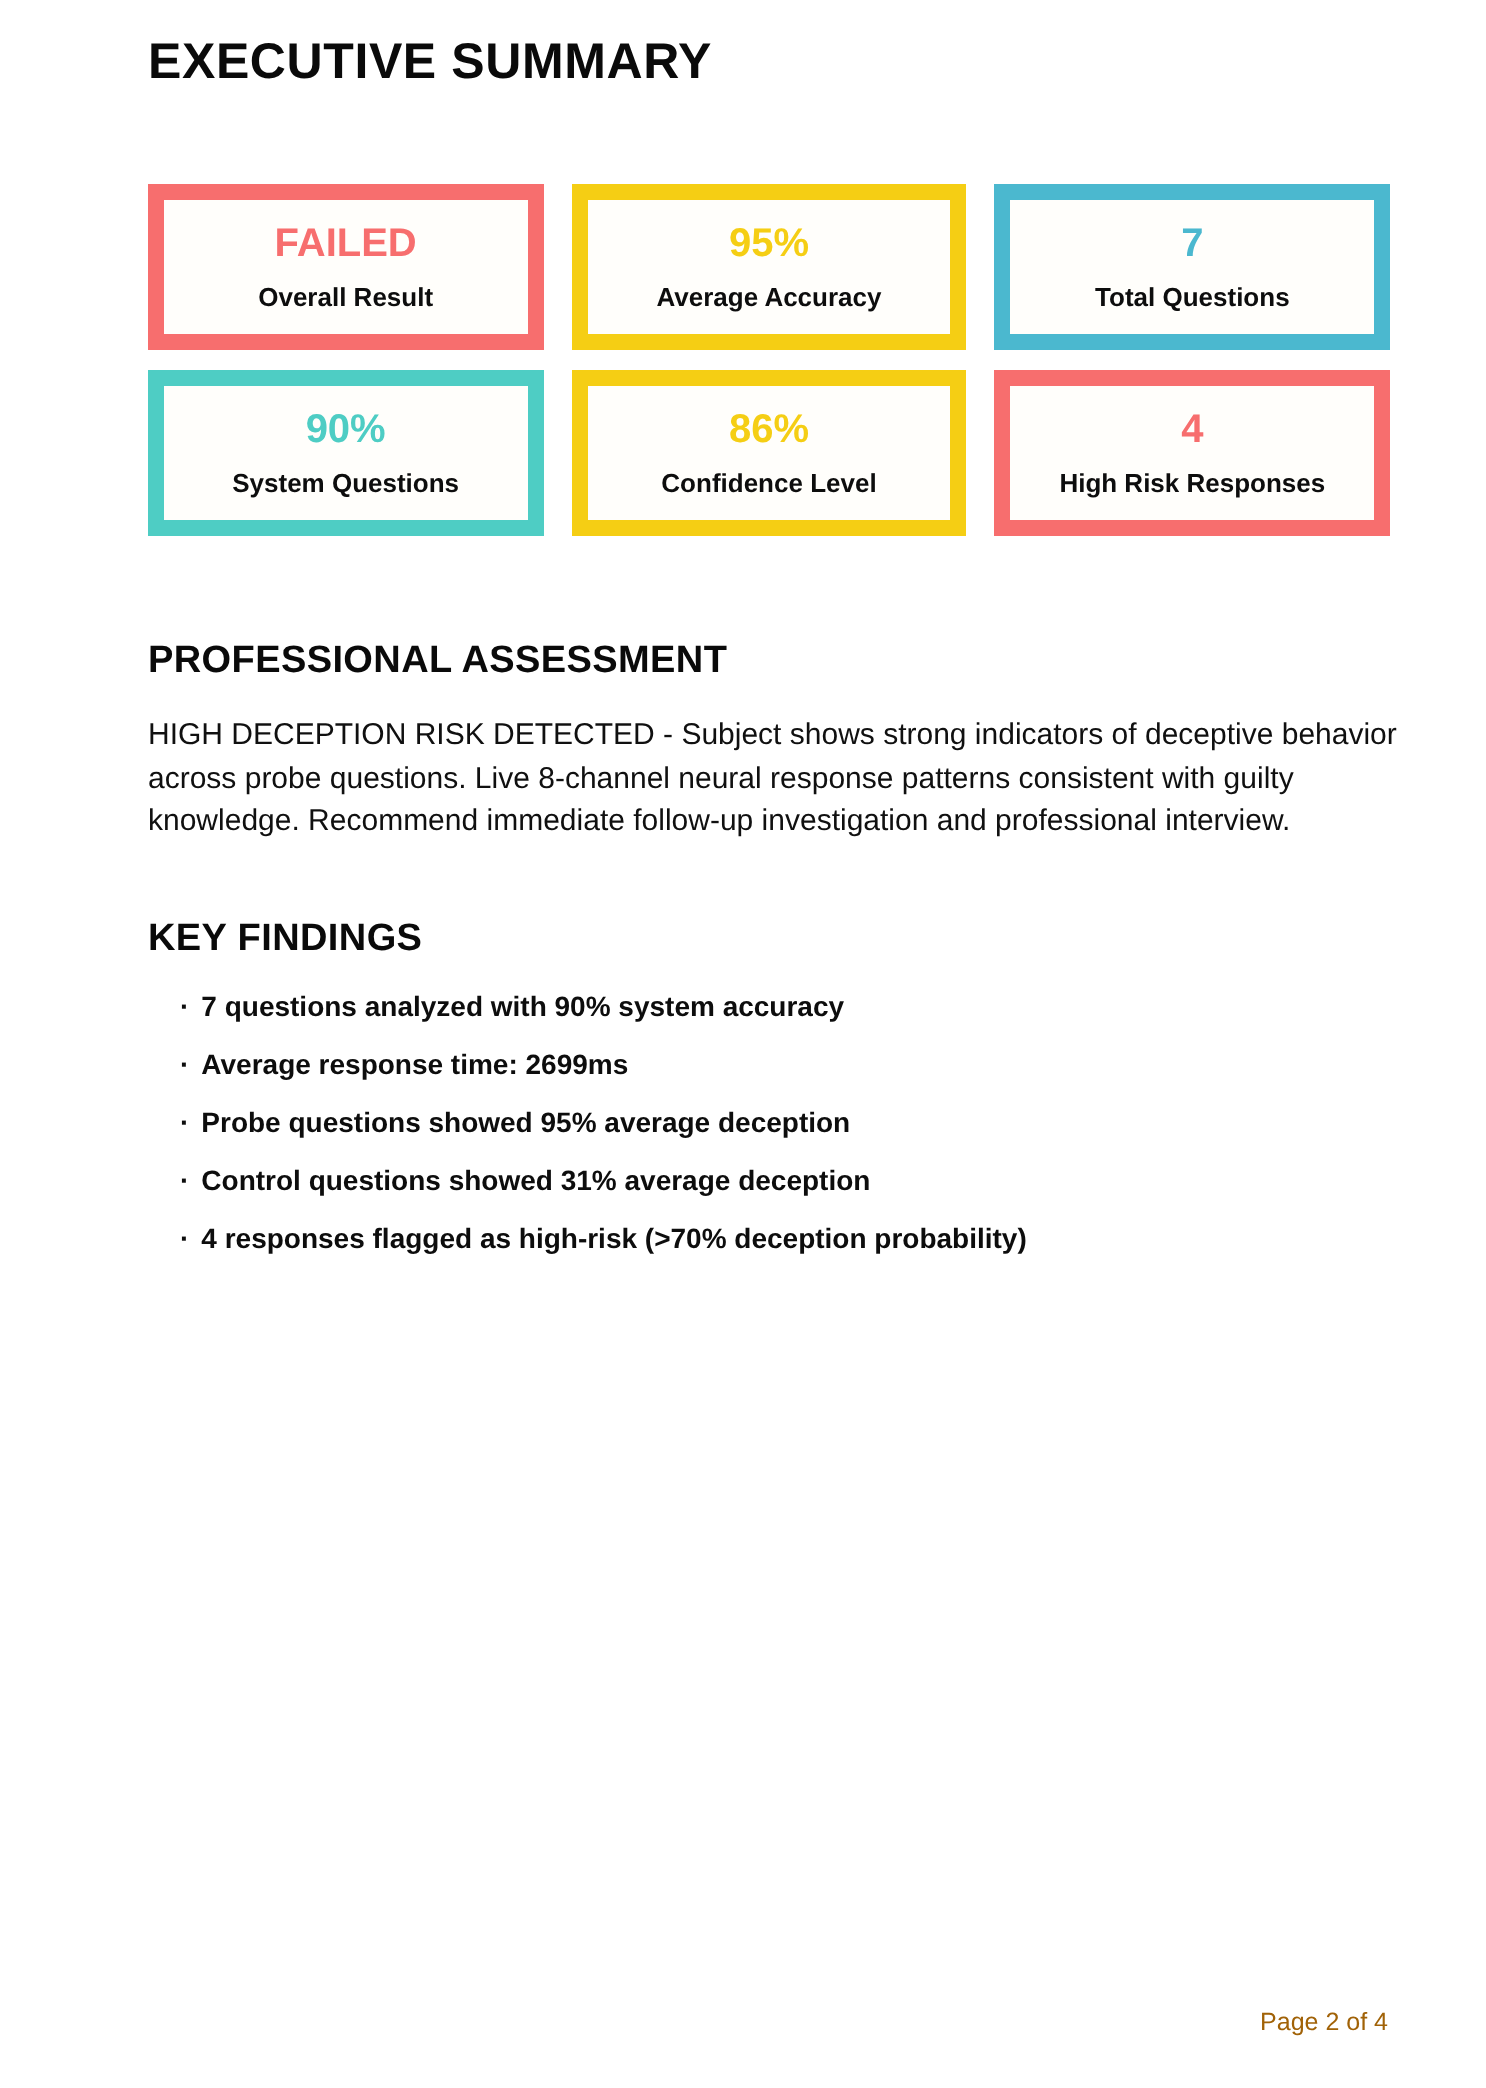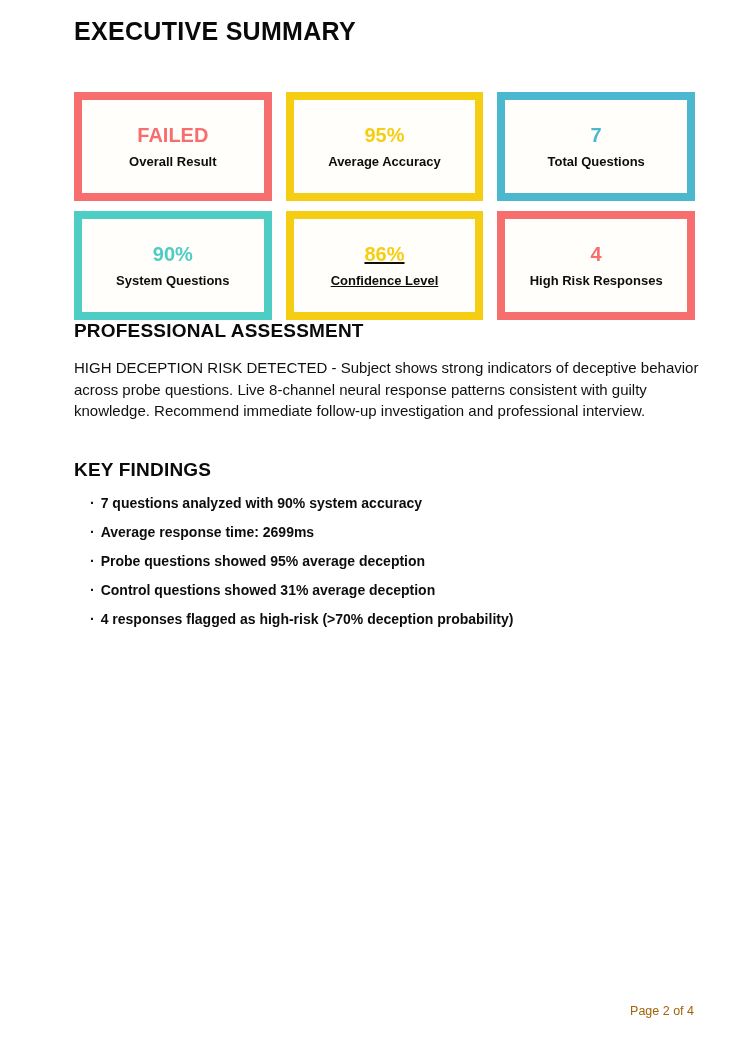--- a/index.html
+++ b/index.html
@@ -27,21 +27,21 @@
     color: #0a0a0a;
   }
   .stats-grid {
     margin-top: 46px;
     display: grid;
     grid-template-columns: repeat(3, 1fr);
     column-gap: 14px;
     row-gap: 10px;
   }
   .stat-card {
-    height: 109px;
+    height: 83px;
     border: 8px solid #ccc;
     background: #fffefb;
     display: flex;
     flex-direction: column;
     justify-content: center;
     align-items: center;
   }
   .stat-value {
     font-size: 20px;
     font-weight: bold;
@@ -54,21 +54,21 @@
     color: #0d0d0d;
     line-height: 1;
   }
   .section-heading {
     margin: 0;
     font-size: 19px;
     font-weight: bold;
     color: #0a0a0a;
     letter-spacing: 0.2px;
   }
-  .assessment-heading { }
+  .assessment-heading { margin-top: 52px; }
   .assessment-body {
     margin: 15px 0 0 0;
     width: 648px;
     font-size: 15px;
     line-height: 21.5px;
     font-weight: normal;
     color: #101010;
   }
   .findings-heading { margin-top: 37px; }
   .findings-list {
@@ -114,21 +114,21 @@
           <div class="stat-label">Average Accuracy</div>
         </div>
         <div class="stat-card" style="border-color: rgb(75, 184, 207);">
           <div class="stat-value" style="color: rgb(75, 184, 207);">7</div>
           <div class="stat-label">Total Questions</div>
         </div>
         <div class="stat-card" style="border-color: rgb(78, 205, 196);">
           <div class="stat-value" style="color: rgb(78, 205, 196);">90%</div>
           <div class="stat-label">System Questions</div>
         </div>
-        <div class="stat-card" style="border-color: rgb(245, 206, 20); text-decoration: underline;">
+        <div class="stat-card" style="border-color: rgb(245, 206, 20);">
           <div class="stat-value" style="color: rgb(245, 206, 20);">86%</div>
           <div class="stat-label">Confidence Level</div>
         </div>
         <div class="stat-card" style="border-color: rgb(247, 110, 110);">
           <div class="stat-value" style="color: rgb(247, 110, 110);">4</div>
           <div class="stat-label">High Risk Responses</div>
         </div>
       </div>
 
     <h2 class="section-heading assessment-heading">PROFESSIONAL ASSESSMENT</h2>

